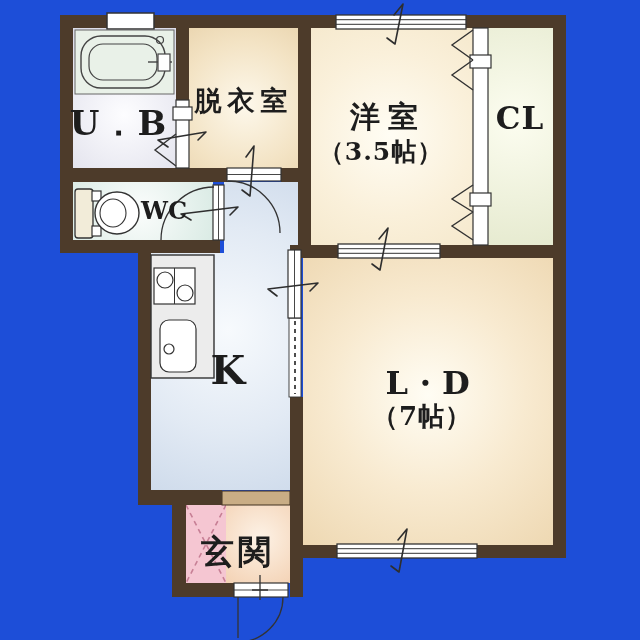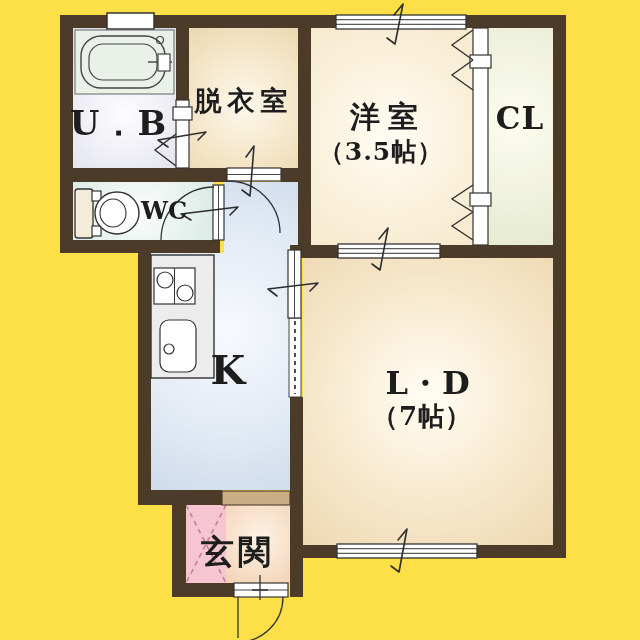--- a/index.html
+++ b/index.html
@@ -1,16 +1,16 @@
 <!DOCTYPE html>
 <html><head>
 <meta charset="utf-8">
 <style>
   html,body{margin:0;padding:0;background:#ffffff;}
-  .canvas{position:relative;width:640px;height:640px;background:#fde047;overflow:hidden;text-align:right;}
+  .canvas{position:relative;width:640px;height:640px;background:#1d4ed8;overflow:hidden;text-align:right;}
   svg{display:block;}
   .room-label{font-family:"DejaVu Serif","Liberation Serif",serif;fill:#1d1d1d;font-weight:600;}
   .wall{fill:#4d3b2a;}
   .mark{stroke:#2e2e2e;stroke-width:1.6;fill:none;stroke-linecap:round;}
 </style>
 </head>
 <body>
 
 <div class="canvas">
 <svg width="640" height="640" viewBox="0 0 640 640">

